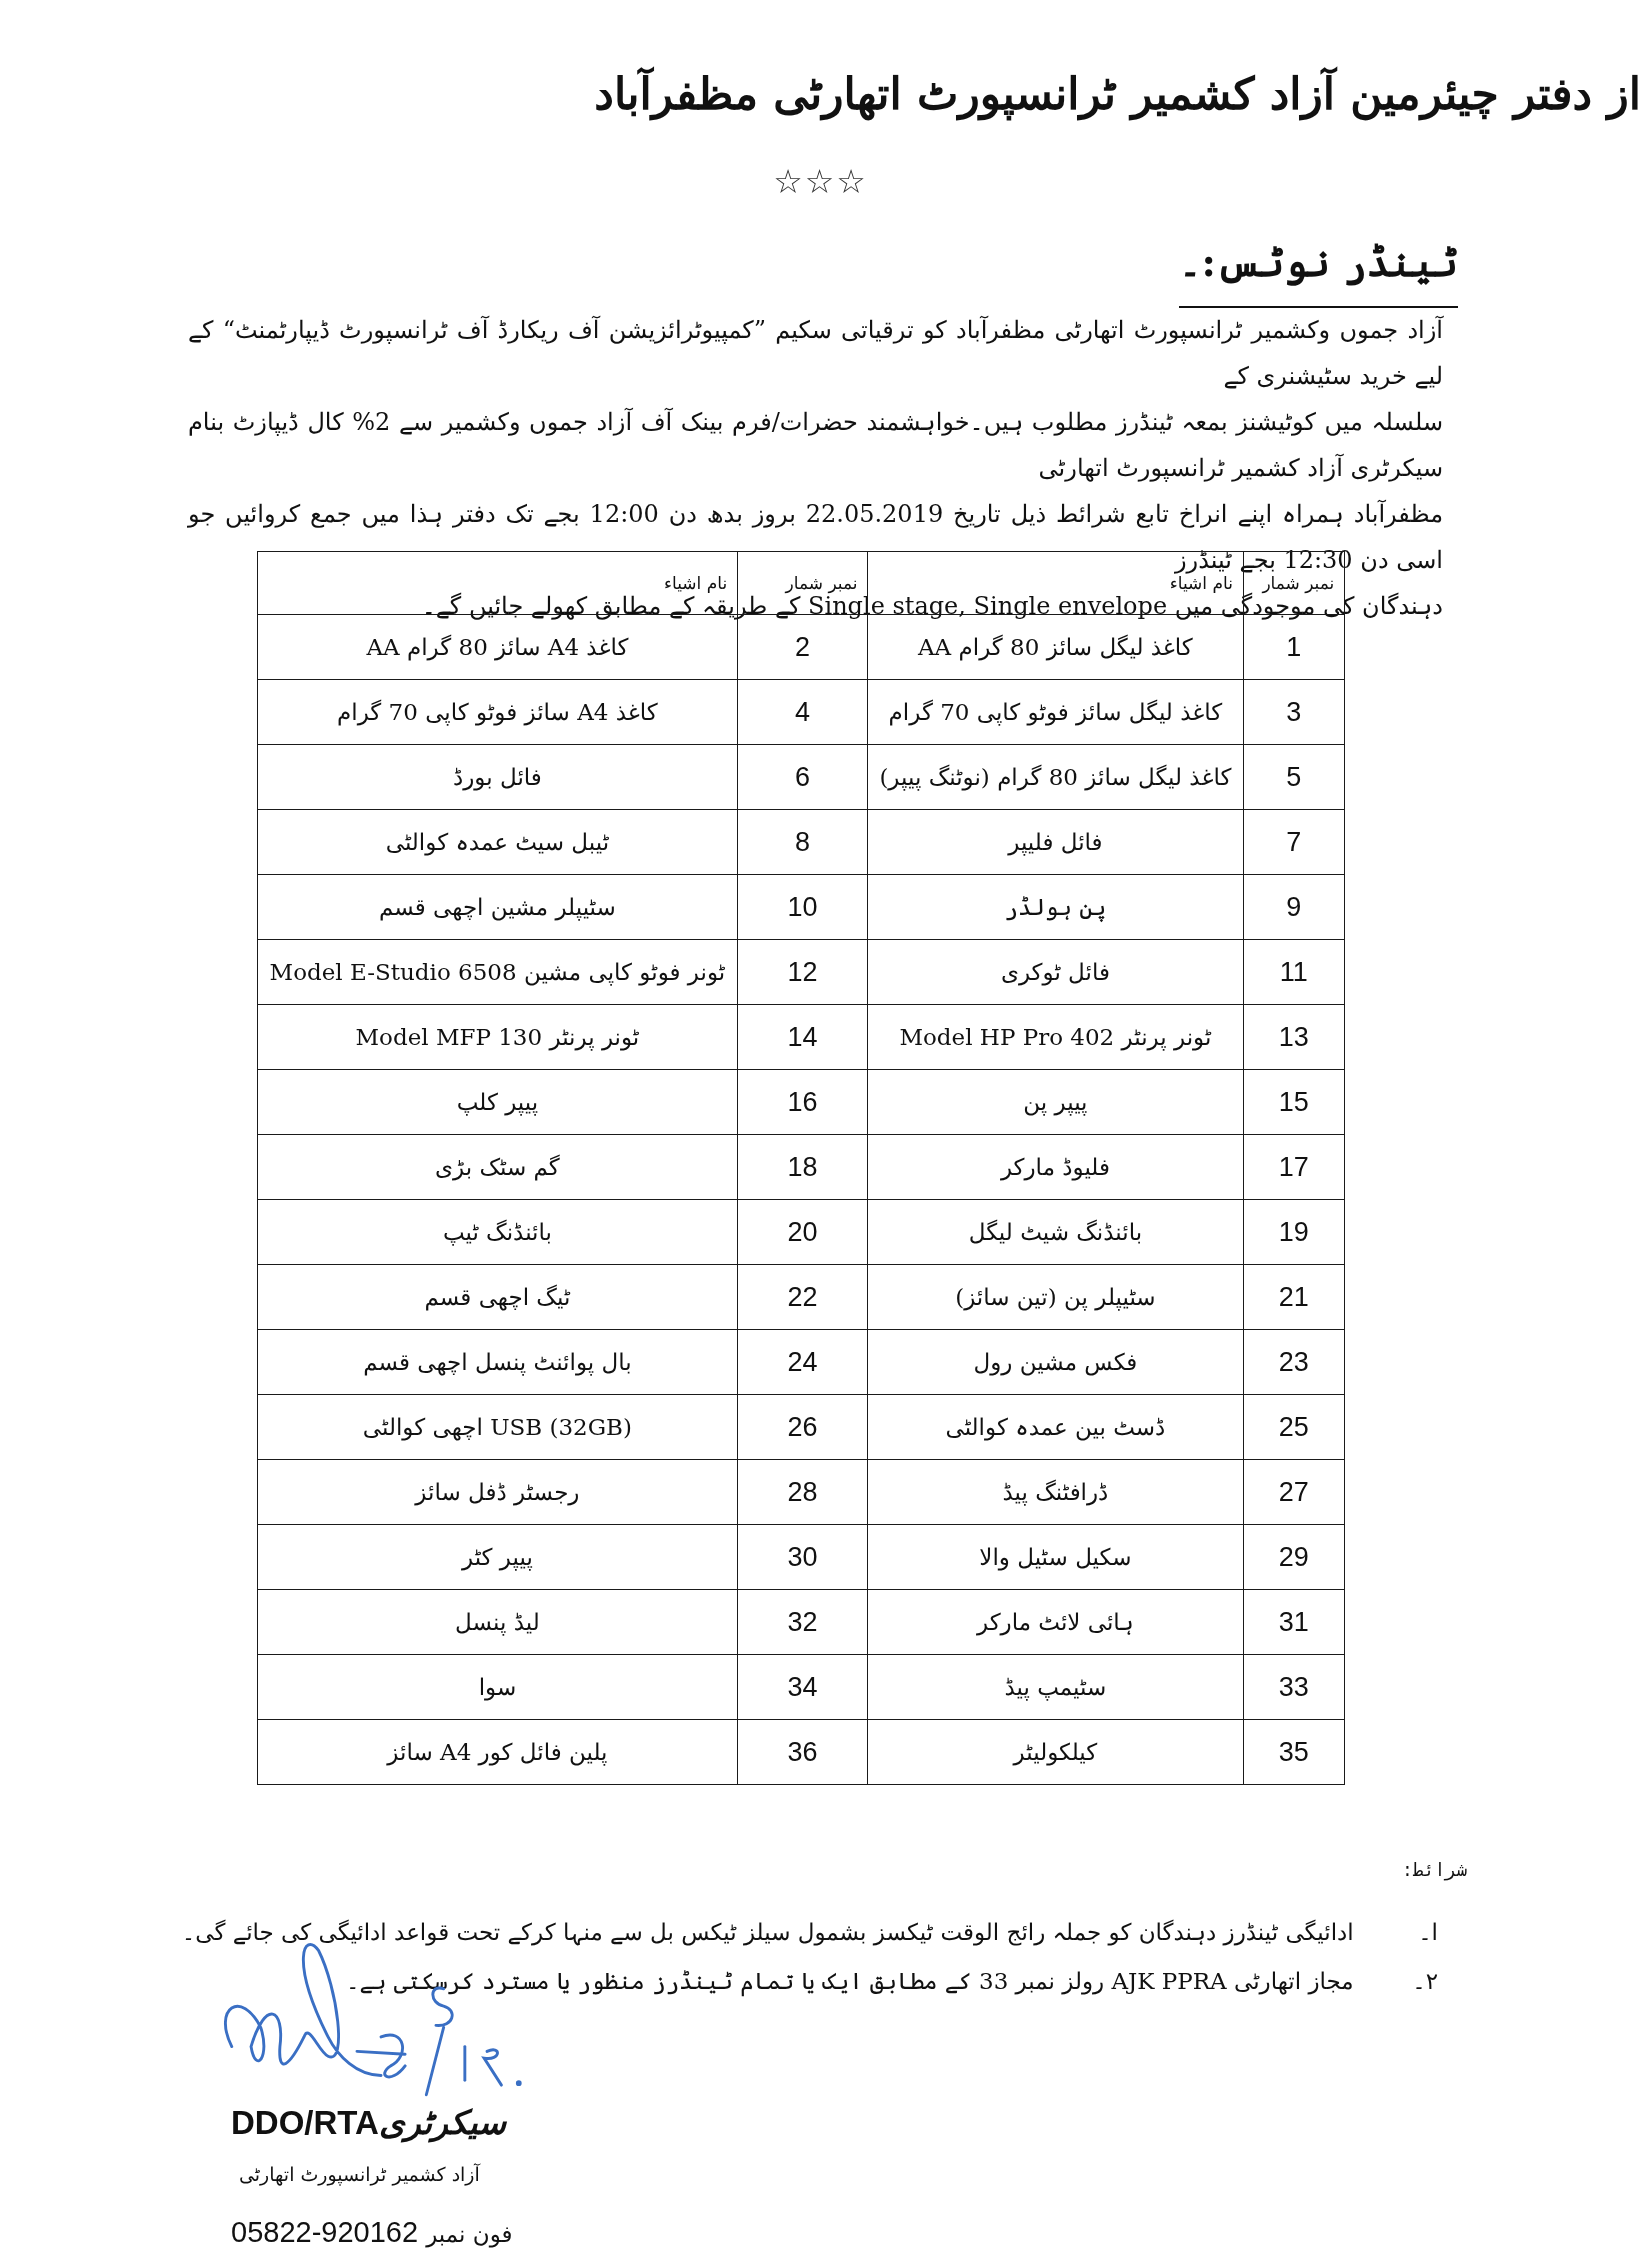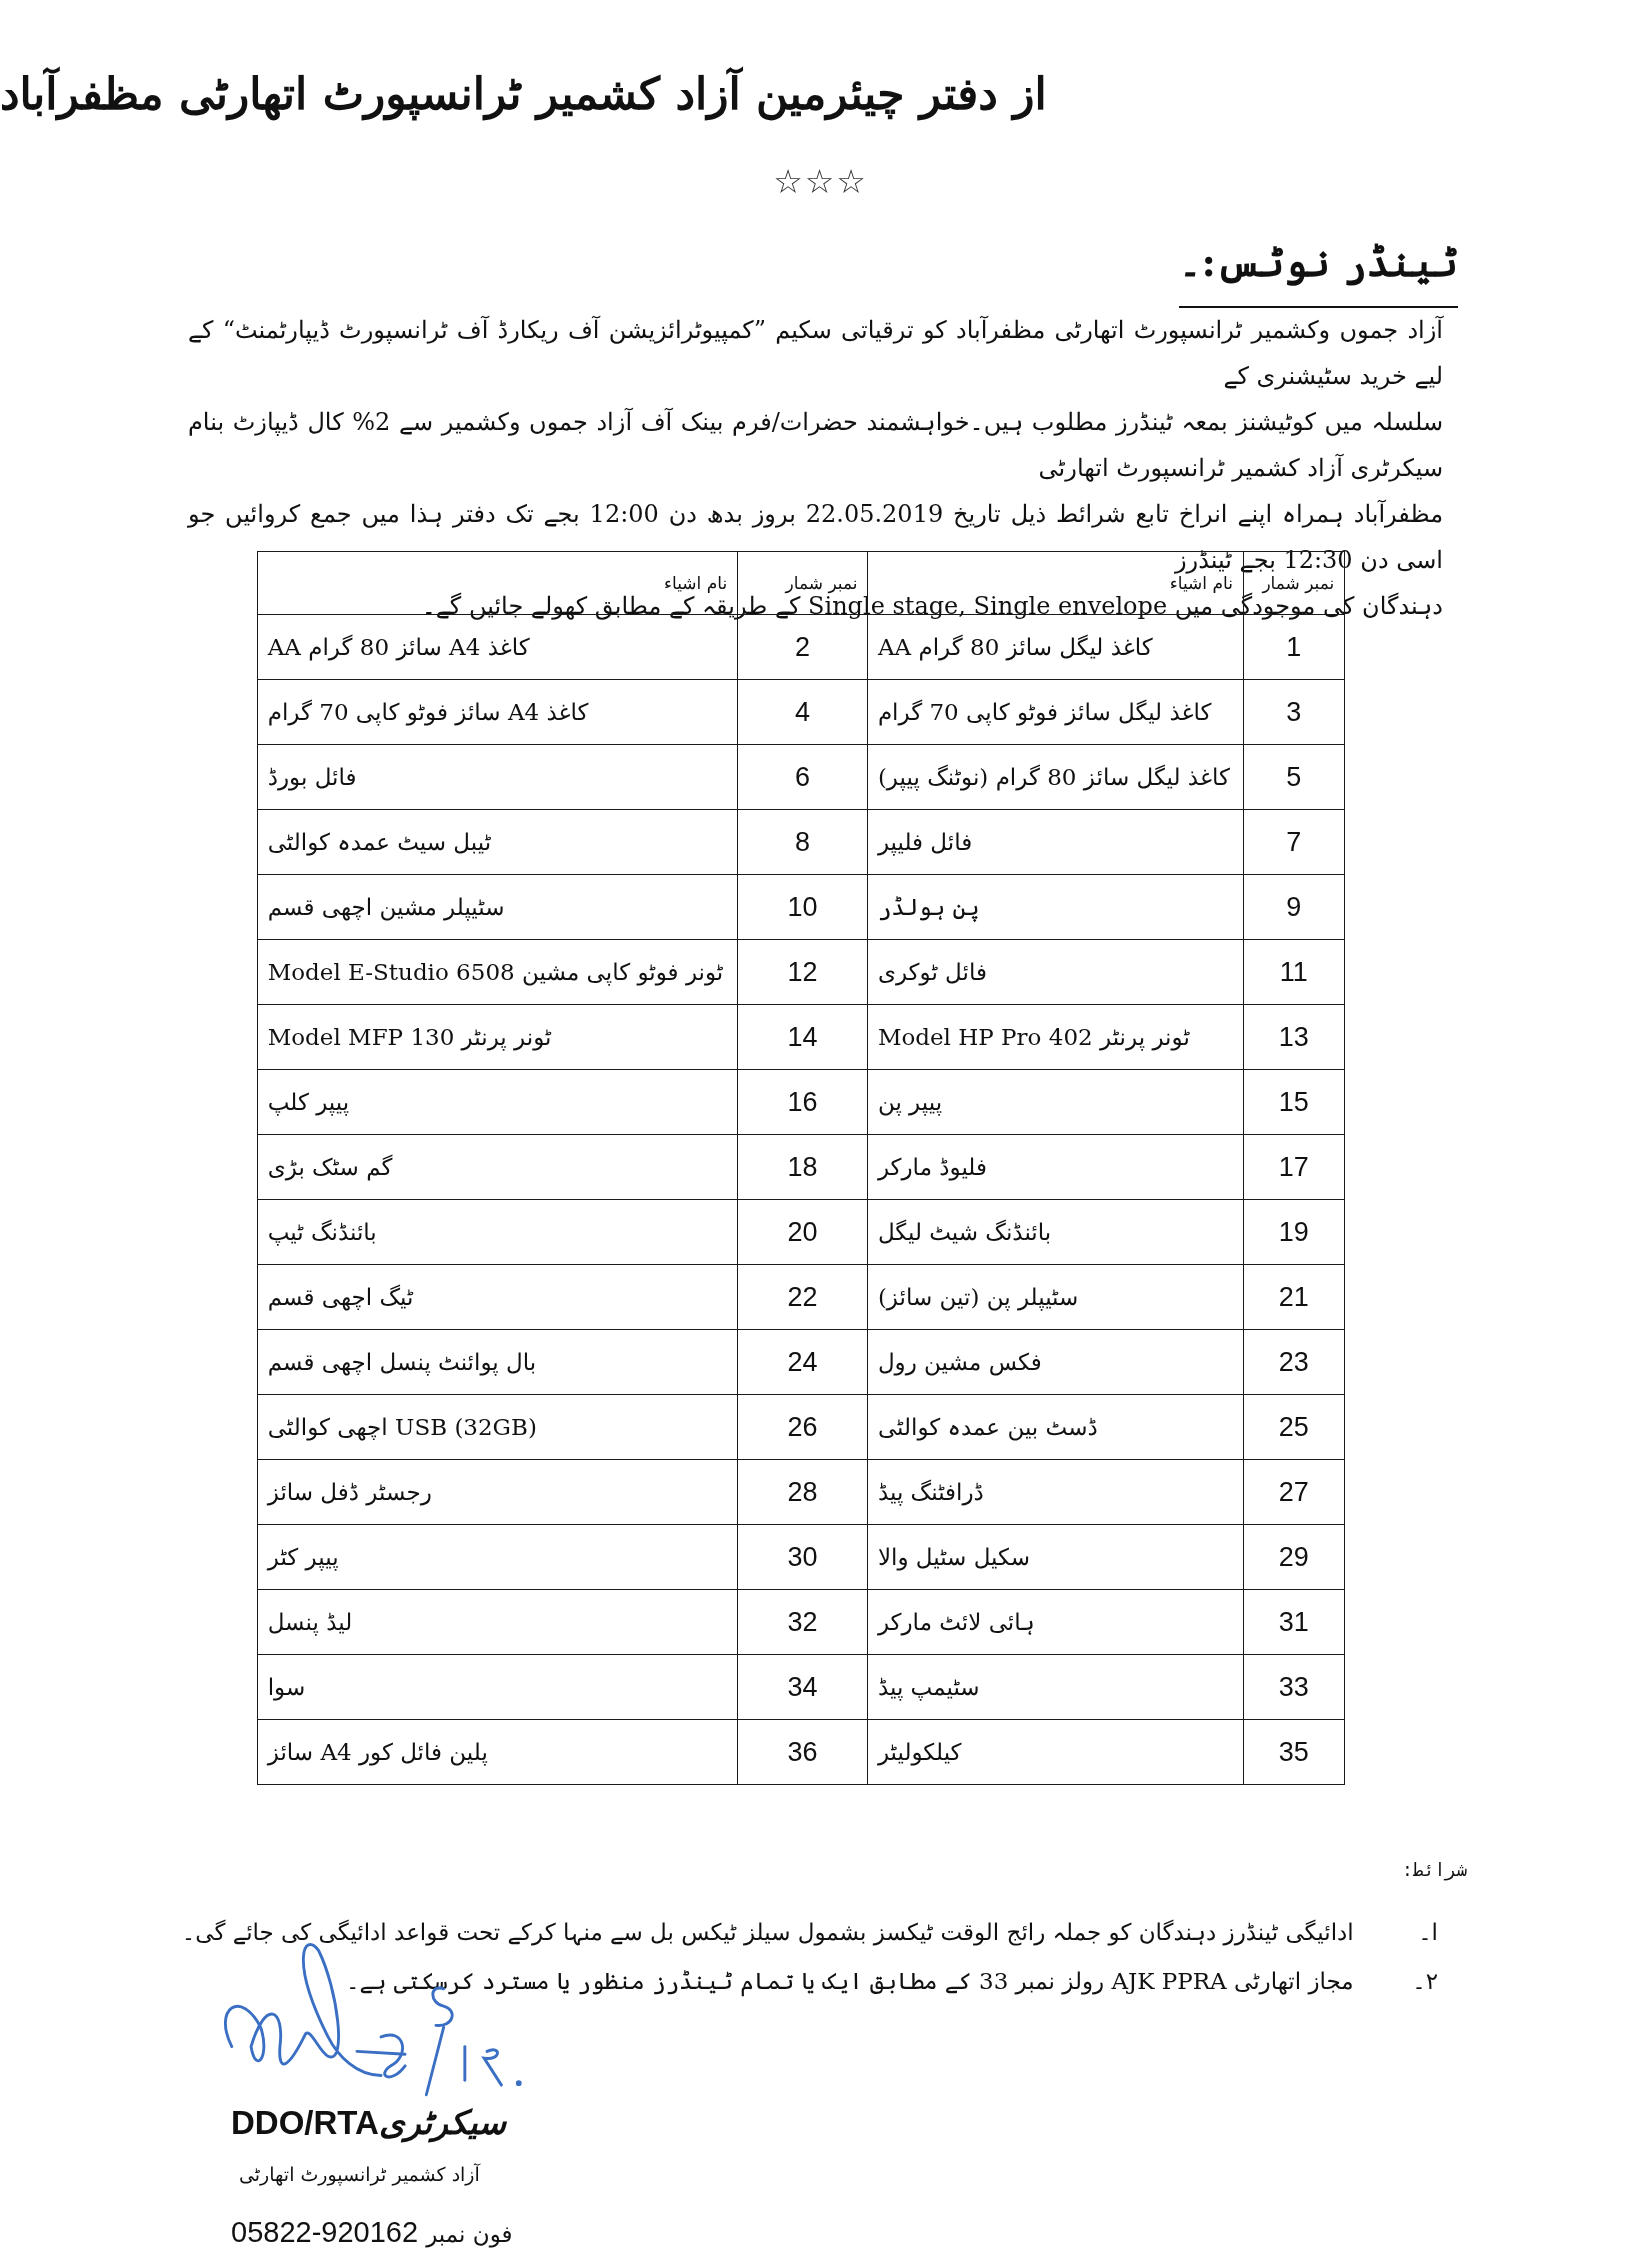--- a/index.html
+++ b/index.html
@@ -3,21 +3,21 @@
 <meta charset="utf-8">
 <style>
   html, body { margin: 0; padding: 0; }
   body {
     width: 1641px; height: 2257px; position: relative; overflow: hidden;
     background: #ffffff; color: #111;
     font-family: "DejaVu Sans", sans-serif;
   }
   .rtl { direction: rtl; unicode-bidi: embed; }
   .title {
-    position: absolute; top: 68px; left: 0; width: 1641px; text-align: left;
+    position: absolute; top: 68px; left: 0; width: 1641px; text-align: right;
     font-size: 44px; font-weight: bold; font-family: "DejaVu Serif", serif;
     letter-spacing: 0;
   }
   .stars {
     position: absolute; top: 162px; left: 0; width: 1641px; text-align: center;
     font-size: 33px; color: #333; letter-spacing: 1.9px;
   }
   .notice-heading {
     position: absolute; top: 239px; right: 183px;
     font-size: 39px; font-weight: bold; font-family: "DejaVu Serif", serif;
@@ -35,21 +35,21 @@
     border-collapse: collapse; direction: rtl;
     font-size: 25px;
   }
   table.items td, table.items th {
     border: 1.9px solid #1a1a1a; height: 64px; padding: 0 9.7px;
     vertical-align: middle;
   }
   table.items th { font-weight: normal; font-size: 17px; font-family: "DejaVu Serif", serif; height: 62px; }
   table.items td.num { text-align: center; font-family: "Liberation Sans", sans-serif; font-size: 27px; width: 81px; }
   table.items td.num2 { width: 110px; }
-  table.items td.name { text-align: left; font-family: "DejaVu Serif", serif; font-size: 23px; }
+  table.items td.name { text-align: center; font-family: "DejaVu Serif", serif; font-size: 23px; }
   table.items th.h-name { text-align: right; }
   table.items th.h-num { text-align: right; }
 
   .conditions-title {
     position: absolute; top: 1859px; right: 174px;
     font-size: 18px; font-family: Liberation Mono, monospace;
   }
   .cond {
     position: absolute; right: 203px; font-size: 23px; font-family: "DejaVu Serif", serif;
   }

